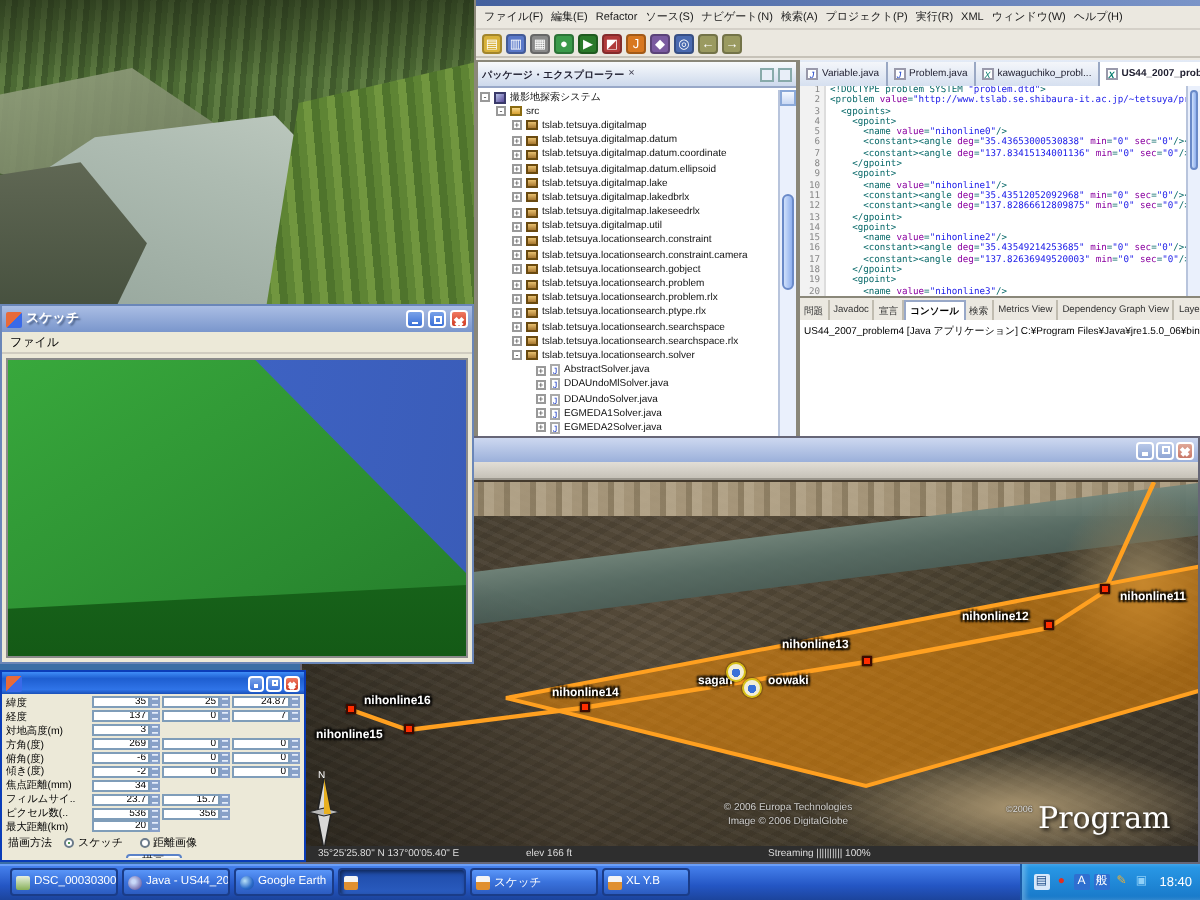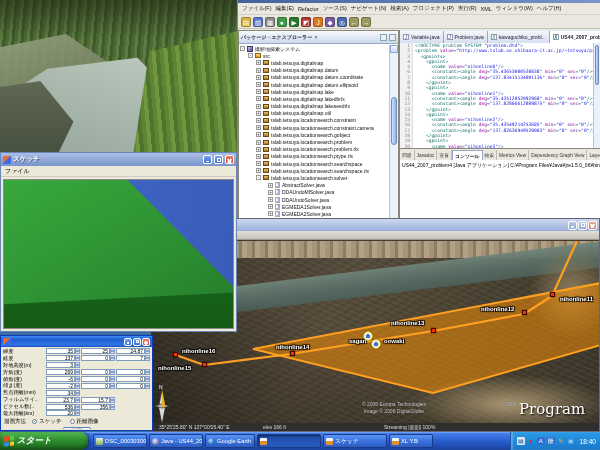--- a/index.html
+++ b/index.html
@@ -737,29 +737,20 @@
           </span>
           </span>
       </div>
       <div class="fbtnrow">
         <span class="fbtn">描画</span>
       </div>
     </div>
   </div>
 
   <div class="ab" id="taskbar">
-    <div class="start">
-      <span class="winflag">
-          <i class="wf1"></i>
-          <i class="wf2"></i>
-          <i class="wf3"></i>
-          <i class="wf4"></i>
-        </span>
-      <span>スタート</span>
-    </div>
     <div class="tbtns">
         <div class="tbtn ico-image">
         <i class="tb-ico"></i>
         <span>DSC_00030300_shrink...</span>
       </div>
         <div class="tbtn ico-eclipse">
         <i class="tb-ico"></i>
         <span>Java - US44_2007_pr...</span>
       </div>
         <div class="tbtn ico-globe">

